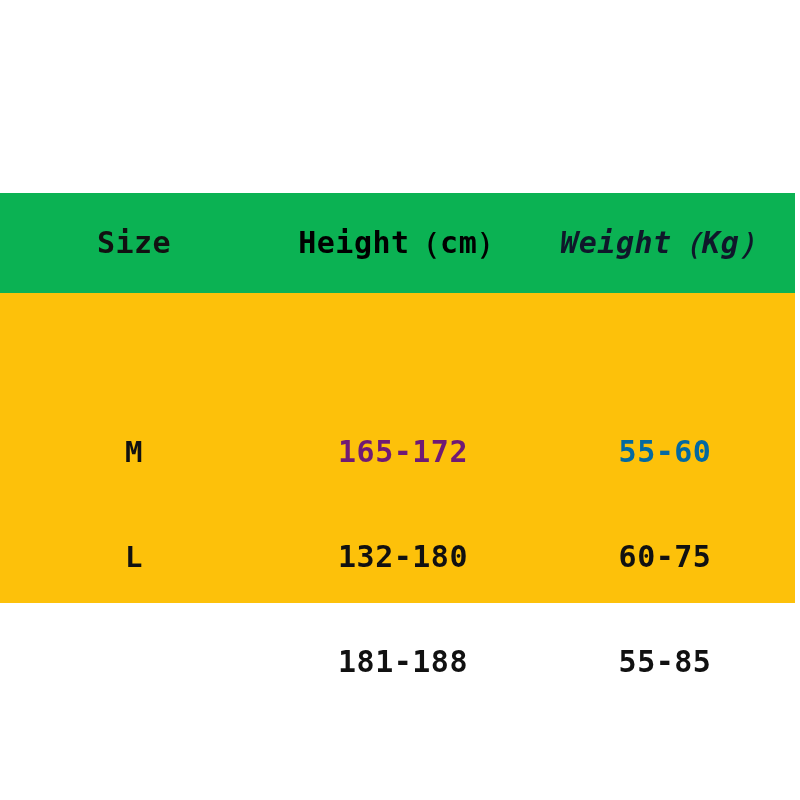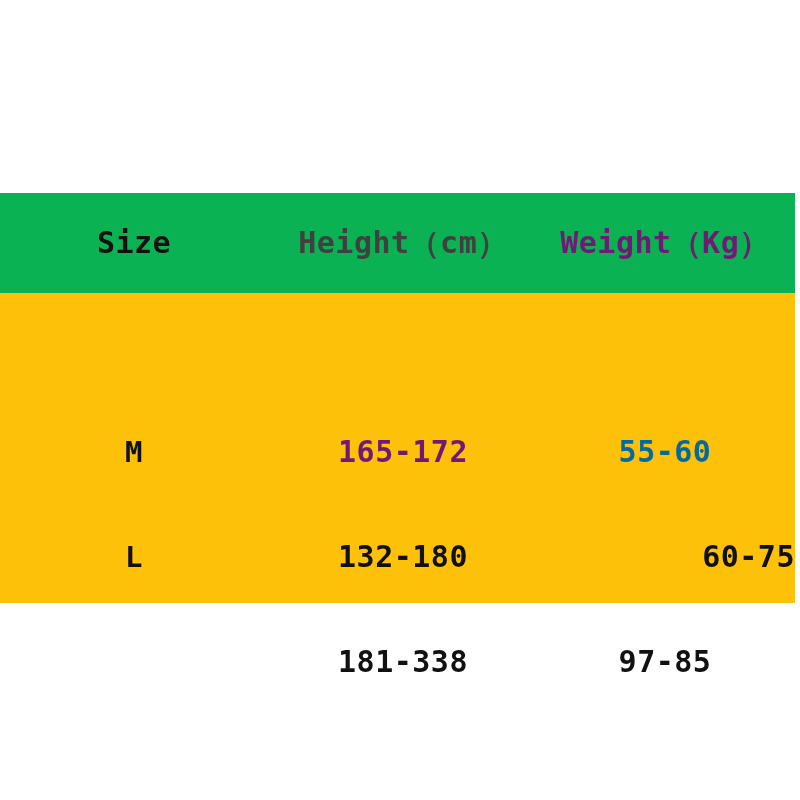--- a/index.html
+++ b/index.html
@@ -97,40 +97,40 @@
 </head>
 <body>
 
 <div class="canvas" style="background: rgb(255, 255, 255);">
 
   <div class="size-chart">
 
     <div class="chart-header" style="background: rgb(11, 178, 83);">
       <div class="row row-header">
         <span class="cell col-size" style="color: rgb(17, 17, 17);">Size</span>
-        <span class="cell col-height" style="color: #404040;">Height（cm）</span>
-        <span class="cell col-weight" style="color: #701a75;">Weight（Kg）</span>
+        <span class="cell col-height" style="color: #000000;">Height（cm）</span>
+        <span class="cell col-weight" style="color: #0f172a; font-style: italic;">Weight（Kg）</span>
       </div>
     </div>
 
     <div class="chart-body" style="background: rgb(253, 193, 10);">
 
       <div class="row row-0">
         <span class="cell col-size" style="color: rgb(17, 17, 17);">M</span>
         <span class="cell col-height" style="color: #701a75;">165-172</span>
         <span class="cell col-weight" style="color: #0369a1;">55-60</span>
       </div>
 
       <div class="row row-1">
         <span class="cell col-size" style="color: rgb(17, 17, 17);">L</span>
         <span class="cell col-height" style="color: rgb(17, 17, 17);">132-180</span>
-        <span class="cell col-weight" style="color: rgb(17, 17, 17); text-align: right;">60-75</span>
+        <span class="cell col-weight" style="color: rgb(17, 17, 17);">60-75</span>
       </div>
 
       <div class="row row-2">
-        <span class="cell col-height" style="color: rgb(17, 17, 17);">181-338</span>
-        <span class="cell col-weight" style="color: rgb(17, 17, 17);">97-85</span>
+        <span class="cell col-height" style="color: rgb(17, 17, 17);">181-188</span>
+        <span class="cell col-weight" style="color: rgb(17, 17, 17);">55-85</span>
       </div>
 
     </div>
   </div>
 
 </div>
 
 </body></html>

